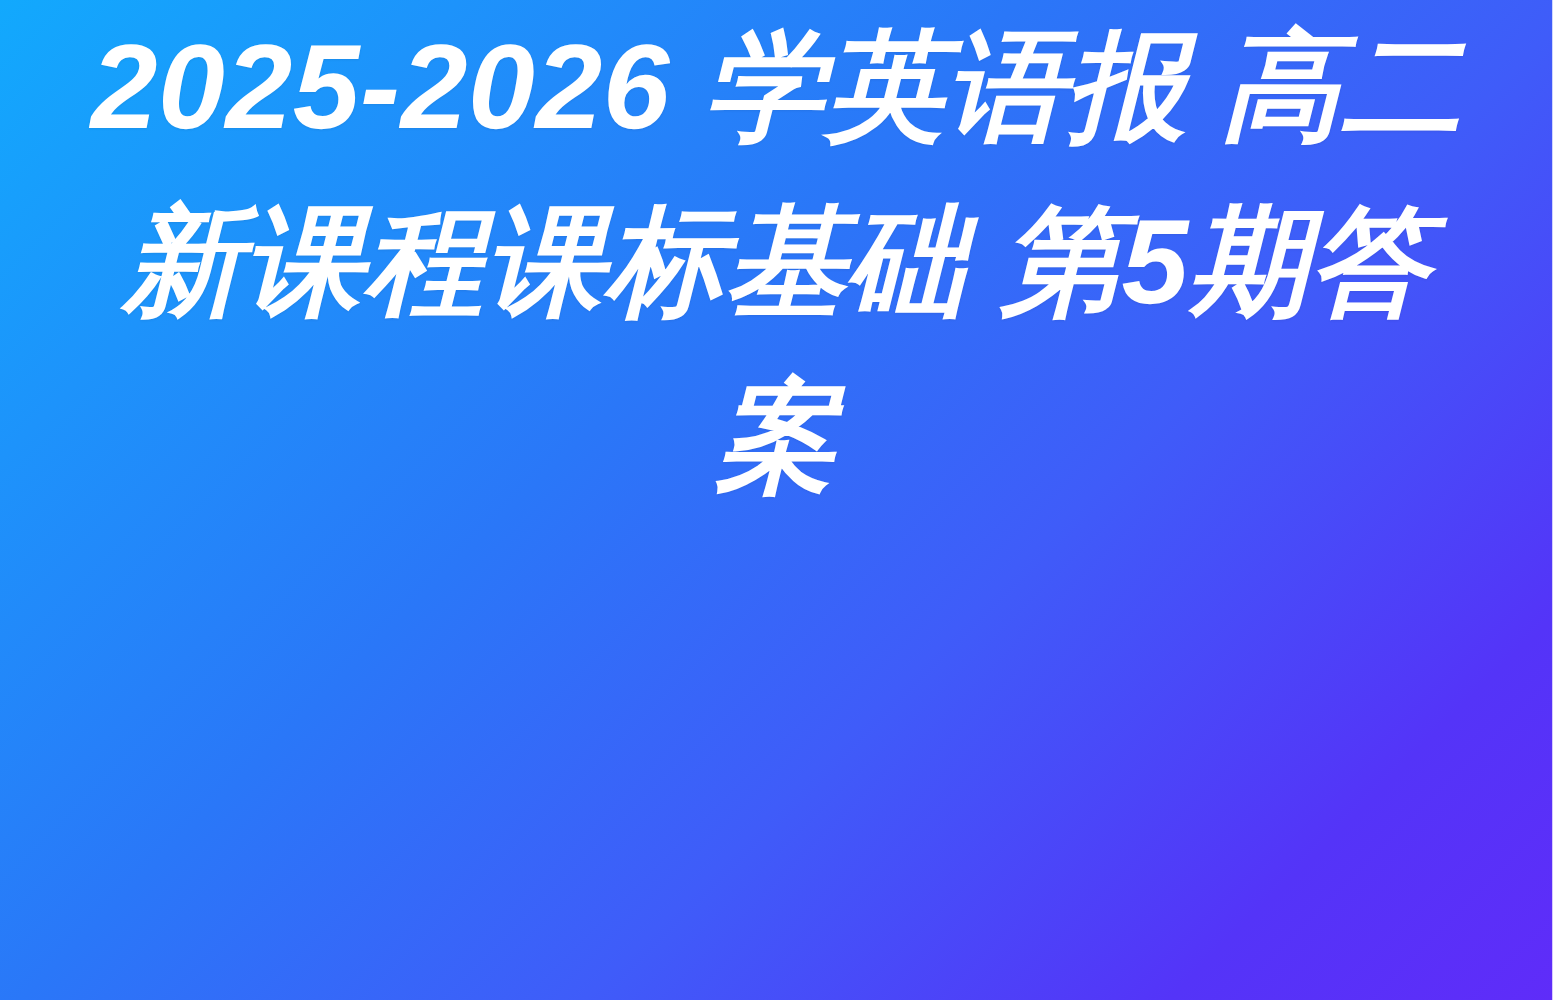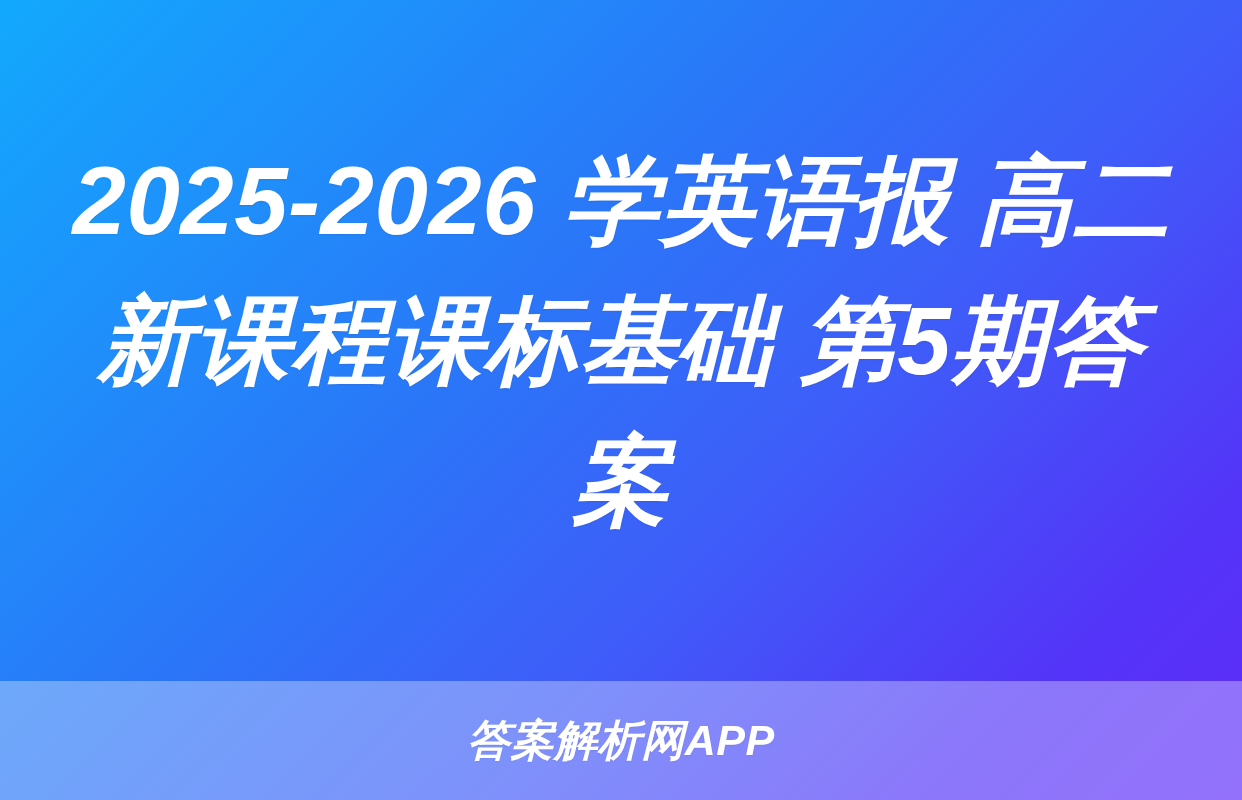--- a/index.html
+++ b/index.html
@@ -27,21 +27,20 @@
   }
 
   
   .title-wrap {
     position: absolute;
     left: 0;
     top: 0;
     width: 1242px;
     height: 681px;
     display: flex;
-    align-items: center;
     justify-content: center;
     box-sizing: border-box;
     padding: 0 56px;
   }
 
   .poster-title {
     margin: 0;
     width: 100%;
     text-align: center;
     color: #ffffff;
@@ -80,17 +79,14 @@
 </style>
 </head>
 <body>
 
 <div id="poster">
 
   <div class="title-wrap">
     <h1 class="poster-title">2025-2026 学英语报 高二 新课程课标基础 第5期答案</h1>
   </div>
 
-  <div class="bottom-band">
-    <span class="brand-text">答案解析网APP</span>
-  </div>
 
 </div>
 
 </body></html>

